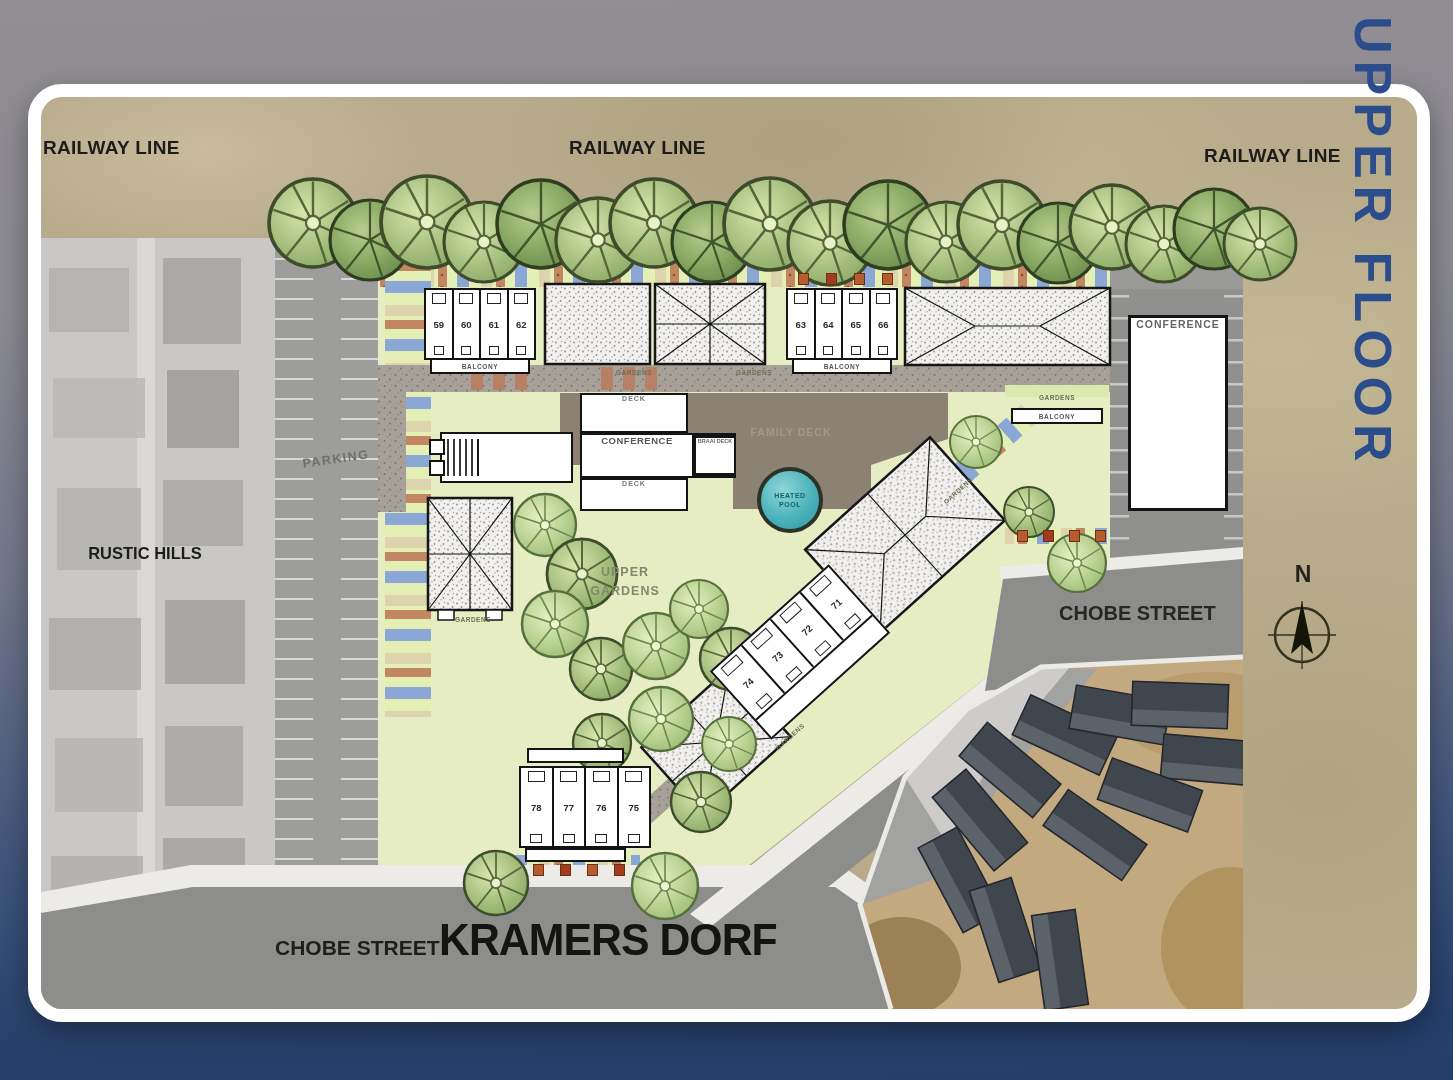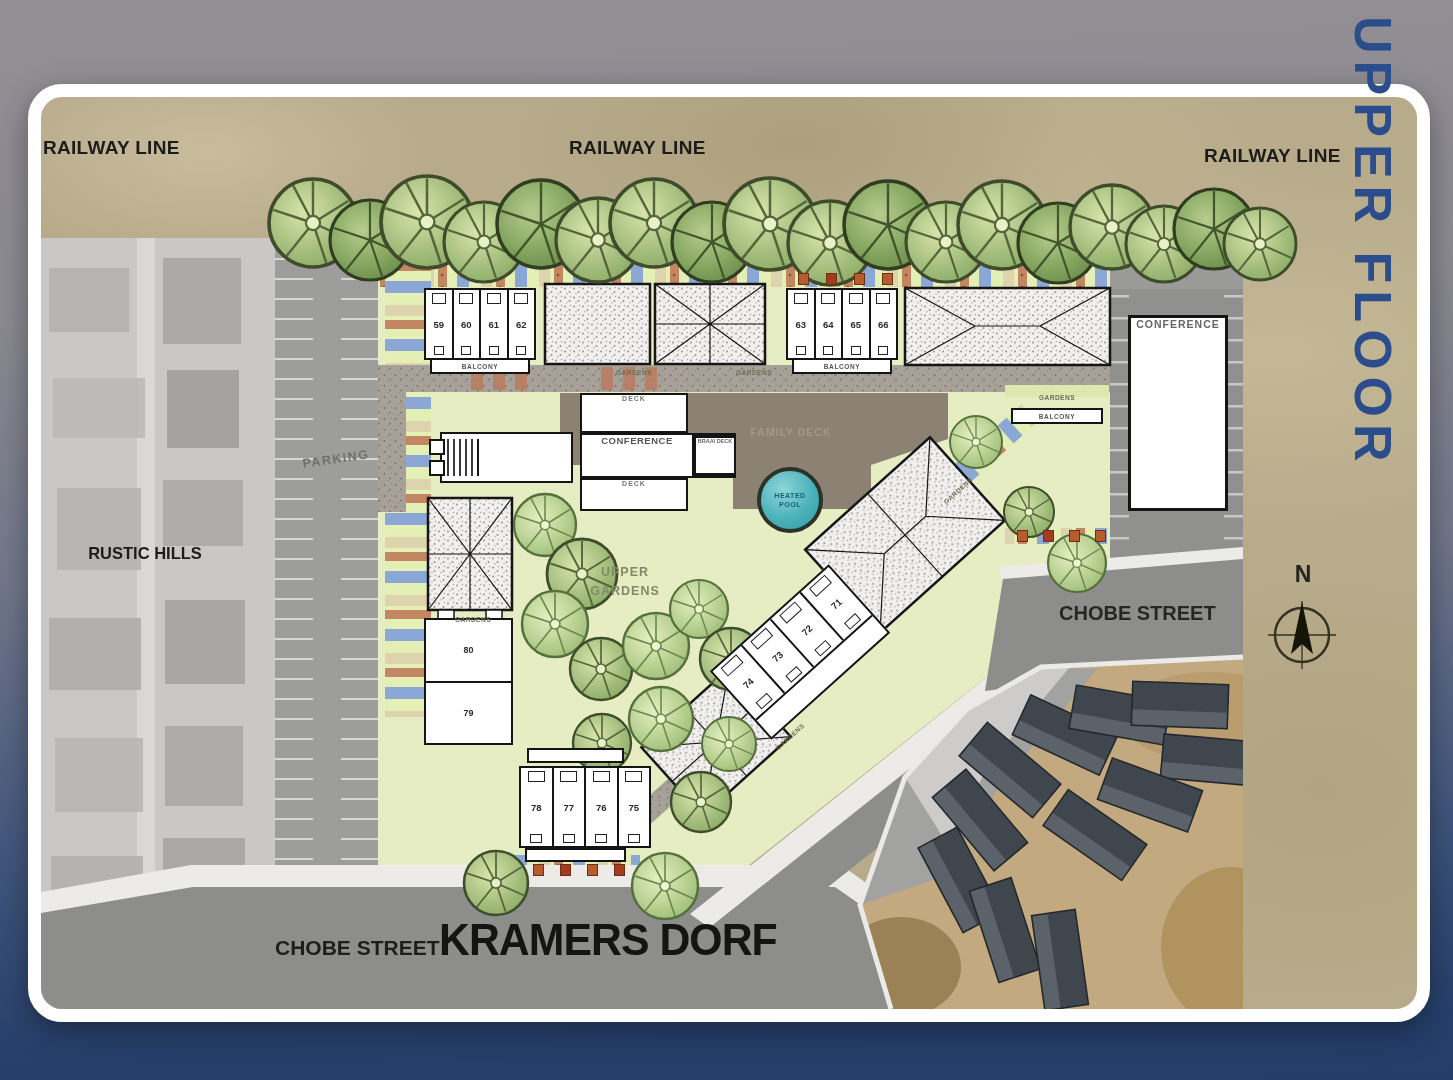--- a/index.html
+++ b/index.html
@@ -383,30 +383,20 @@
               <span>75</span>
             </div>
         </div>
       </div>
       <div class="tab" style="left:484px;top:751px;width:101px;height:14px"></div>
       <div class="pot" style="left:492px;top:767px"></div>
       <div class="pot red" style="left:519px;top:767px"></div>
       <div class="pot" style="left:546px;top:767px"></div>
       <div class="pot red" style="left:573px;top:767px"></div>
 
-      <div class="ublock" style="left:383px;top:521px;width:89px;height:127px">
-        <div class="vcells">
-          <div class="vcell">
-              <span>80</span>
-            </div>
-          <div class="vcell">
-              <span>79</span>
-            </div>
-        </div>
-      </div>
 
       <div class="bld wing" style="left:399px;top:335px;width:133px;height:51px">
         <div class="hatch"></div>
       </div>
 
       <div class="bld center" style="left:539px;top:296px;width:108px;height:40px">
         <span class="dlabel">DECK</span>
       </div>
       <div class="bld center" style="left:539px;top:336px;width:114px;height:45px;border-width:2.5px">
         <span class="clabel">CONFERENCE</span>

